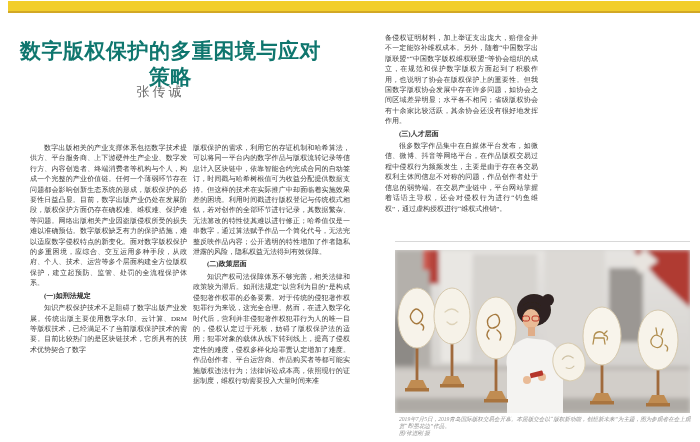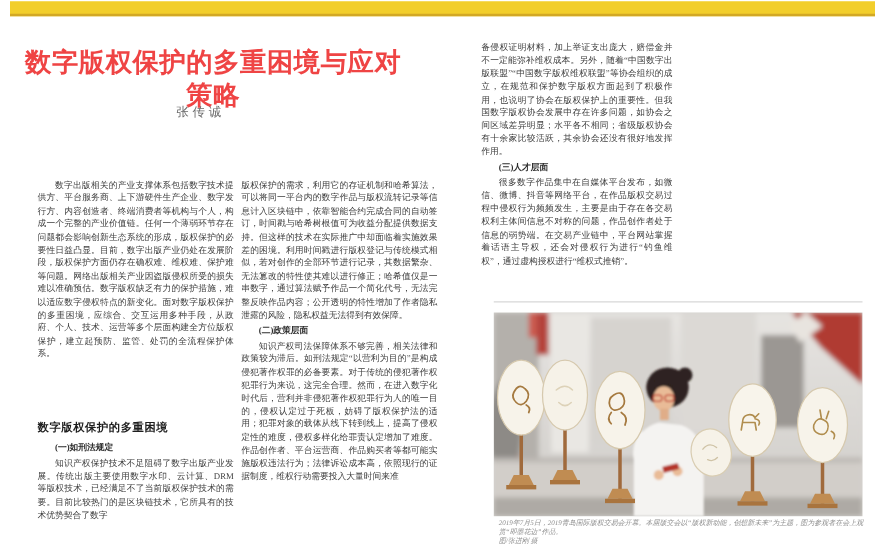--- a/index.html
+++ b/index.html
@@ -4,23 +4,23 @@
 <style>
   html,body{margin:0;padding:0;background:#ffffff;}
   #canvas{position:relative;width:700px;height:442px;background:#ffffff;overflow:hidden;
           font-family:"Liberation Serif","DejaVu Serif",serif;}
   
   .topbar{position:absolute;top:1px;left:8px;right:0;height:10px;background:#F2CE2B;
           border-bottom:2px solid #D2A825;}
   
   .title{position:absolute;top:38px;left:18px;width:305px;text-align:center;
          font-family:"Liberation Sans","DejaVu Sans",sans-serif;font-weight:bold;
-         font-size:21px;line-height:26px;color:#ef4444;letter-spacing:0.5px;}
+         font-size:21px;line-height:26px;color:#0f766e;letter-spacing:0.5px;}
   .author{position:absolute;top:83px;left:18px;width:285px;text-align:center;
-          font-size:10px;color:#6b6b6b;letter-spacing:3px;}
+          font-size:13px;color:#6b6b6b;letter-spacing:3px;}
   
   .col{position:absolute;font-size:7px;line-height:10.4px;color:#3c3c3c;
        text-align:justify;overflow:hidden;}
   #lcol1{left:30px;top:143px;width:157px;height:299px;}
   #lcol2{left:193px;top:143px;width:157px;height:299px;}
   #rcol1{left:385px;top:33px;width:153px;height:206px;}
   #rcol2{left:543px;top:33px;width:153px;height:206px;}
   .para{text-indent:0;margin:0;}
   .para.indent{text-indent:2em;}
   .sec-heading{font-family:"Liberation Sans","DejaVu Sans",sans-serif;font-weight:bold;
@@ -39,21 +39,20 @@
 
 <div id="canvas">
 
   <div class="topbar"></div>
 
   <div class="title">数字版权保护的多重困境与应对策略</div>
   <div class="author">张传诚</div>
 
   <div class="col" id="lcol1">
       <div class="para indent">数字出版相关的产业支撑体系包括数字技术提供方、平台服务商、上下游硬件生产企业、数字发行方、内容创造者、终端消费者等机构与个人，构成一个完整的产业价值链。任何一个薄弱环节存在问题都会影响创新生态系统的形成，版权保护的必要性日益凸显。目前，数字出版产业仍处在发展阶段，版权保护方面仍存在确权难、维权难、保护难等问题。网络出版相关产业因盗版侵权所受的损失难以准确预估。数字版权缺乏有力的保护措施，难以适应数字侵权特点的新变化。面对数字版权保护的多重困境，应综合、交互运用多种手段，从政府、个人、技术、运营等多个层面构建全方位版权保护，建立起预防、监管、处罚的全流程保护体系。</div>
-      <div class="sec-heading">数字版权保护的多重困境</div>
       <div class="sub-heading">(一)如刑法规定</div>
       <div class="para indent">知识产权保护技术不足阻碍了数字出版产业发展。传统出版主要使用数字水印、云计算、DRM 等版权技术，已经满足不了当前版权保护技术的需要。目前比较热门的是区块链技术，它所具有的技术优势契合了数字</div>
     </div>
   <div class="col" id="lcol2">
       <div class="para">版权保护的需求，利用它的存证机制和哈希算法，可以将同一平台内的数字作品与版权流转记录等信息计入区块链中，依靠智能合约完成合同的自动签订，时间戳与哈希树根值可为收益分配提供数据支持。但这样的技术在实际推广中却面临着实施效果差的困境。利用时间戳进行版权登记与传统模式相似，若对创作的全部环节进行记录，其数据繁杂、无法篡改的特性使其难以进行修正；哈希值仅是一串数字，通过算法赋予作品一个简化代号，无法完整反映作品内容；公开透明的特性增加了作者隐私泄露的风险，隐私权益无法得到有效保障。</div>
       <div class="sub-heading">(二)政策层面</div>
       <div class="para indent">知识产权司法保障体系不够完善，相关法律和政策较为滞后。如刑法规定“以营利为目的”是构成侵犯著作权罪的必备要素。对于传统的侵犯著作权犯罪行为来说，这完全合理。然而，在进入数字化时代后，营利并非侵犯著作权犯罪行为人的唯一目的，侵权认定过于死板，妨碍了版权保护法的适用；犯罪对象的载体从线下转到线上，提高了侵权定性的难度，侵权多样化给罪责认定增加了难度。作品创作者、平台运营商、作品购买者等都可能实施版权违法行为；法律诉讼成本高，依照现行的证据制度，维权行动需要投入大量时间来准</div>
     </div>
   <div class="col" id="rcol1">
       <div class="para">备侵权证明材料，加上举证支出庞大，赔偿金并不一定能弥补维权成本。另外，随着“中国数字出版联盟”“中国数字版权维权联盟”等协会组织的成立，在规范和保护数字版权方面起到了积极作用，也说明了协会在版权保护上的重要性。但我国数字版权协会发展中存在许多问题，如协会之间区域差异明显；水平各不相同；省级版权协会有十余家比较活跃，其余协会还没有很好地发挥作用。</div>

